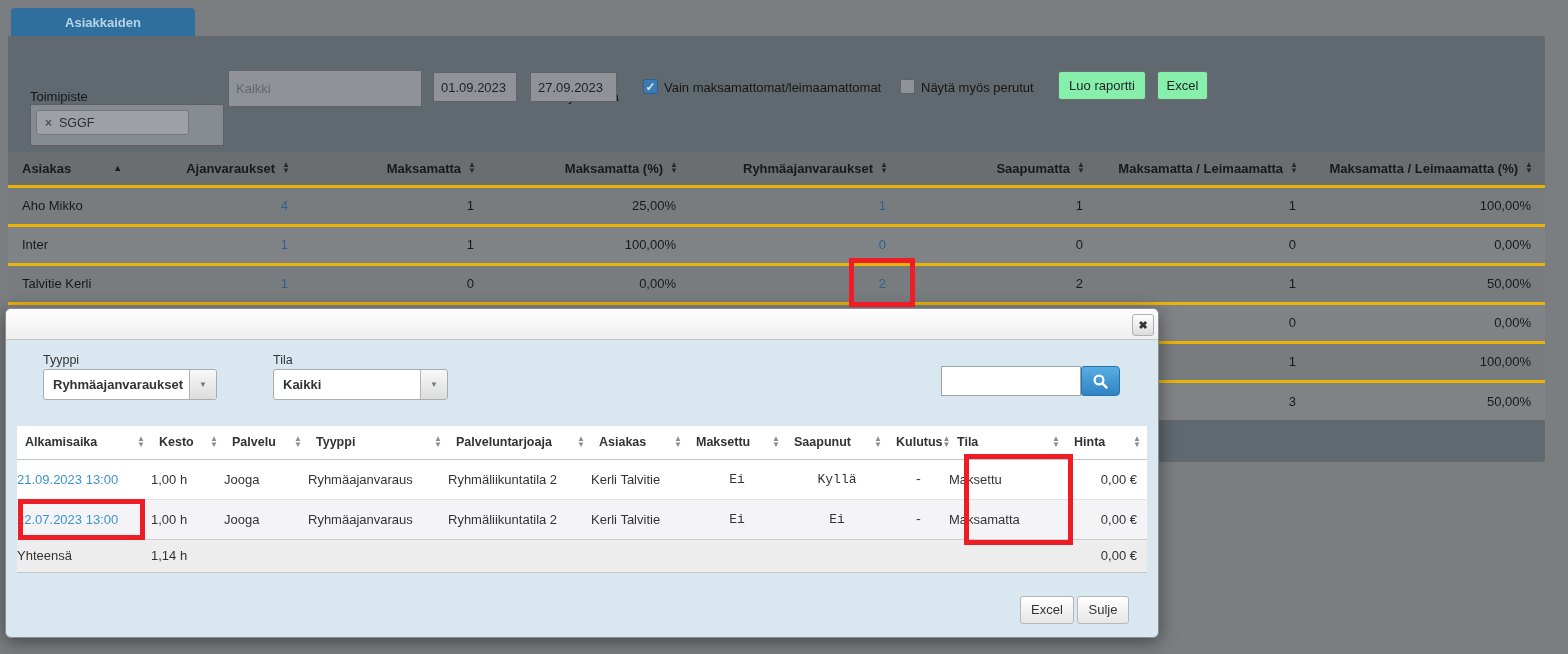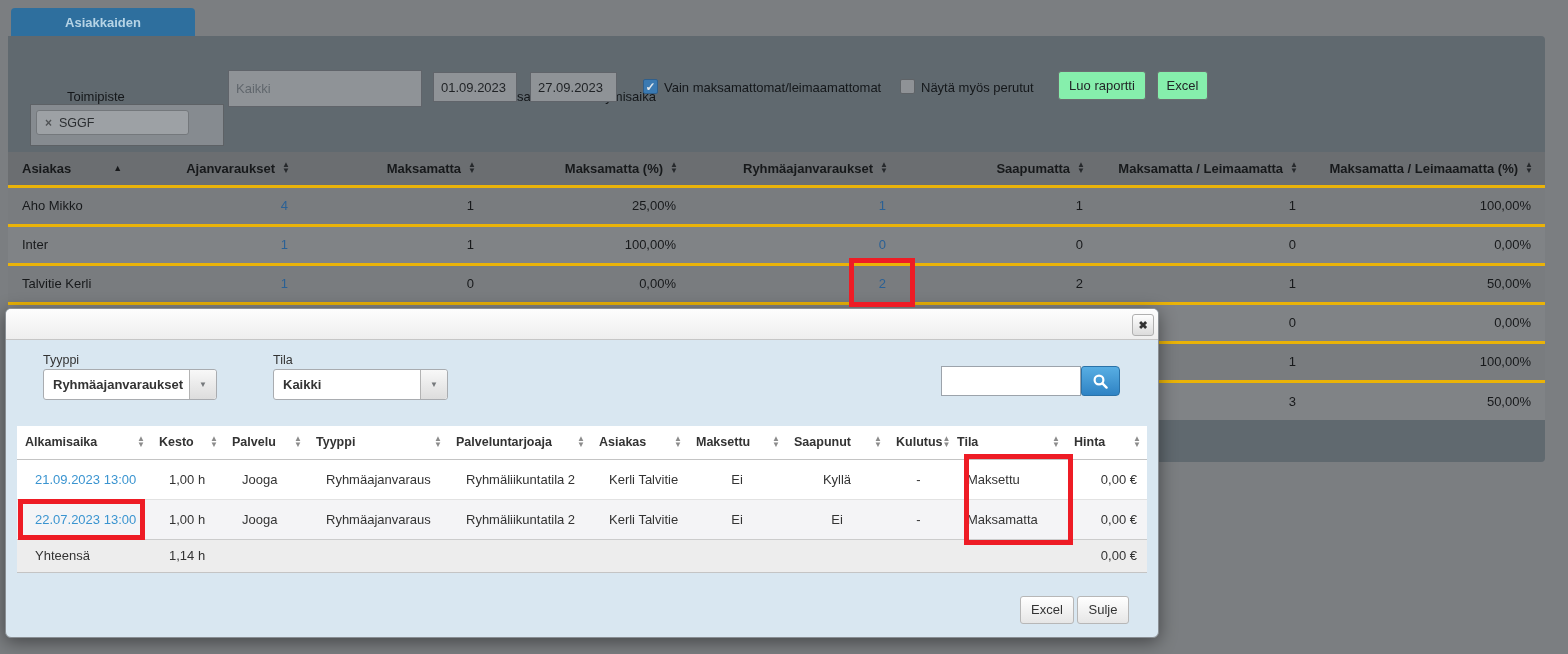--- a/index.html
+++ b/index.html
@@ -6,21 +6,21 @@
   body { font-family: "Liberation Sans", sans-serif; background: #7b7e81; }
   .page { position: relative; width: 1568px; height: 654px; overflow: hidden; background: #7b7e81; }
 
   
   .tab { position: absolute; left: 11px; top: 8px; width: 184px; height: 29px;
          background: #2e6f9e; border-radius: 4px 4px 0 0; color: #b6d4e6;
          font-size: 13px; font-weight: bold; line-height: 29px; text-align: center; }
   .panel { position: absolute; left: 8px; top: 36px; width: 1537px; height: 426px;
            background: #60696f; border-radius: 0 4px 4px 4px; }
 
-  .flabel { position: absolute; font-size: 13px; color: #14171a; margin-left: 37px; }
+  .flabel { position: absolute; font-size: 13px; color: #14171a; }
   .l-toimipiste { left: 22px; top: 53px; }
   .l-palvelu   { left: 228px; top: 53px; }
   .l-alku      { left: 433px; top: 53px; }
   .l-paatty    { left: 530px; top: 53px; }
 
   .multibox { position: absolute; left: 22px; top: 68px; width: 194px; height: 42px;
               background: #868b90; border: 1px solid #5d6165; }
   .tag { position: absolute; left: 5px; top: 5px; height: 25px; width: 153px;
          background: #9da1a5; border: 1px solid #74787c; border-radius: 3px;
          font-size: 12.5px; color: #2b2e31; display: flex; align-items: center; }
@@ -103,22 +103,22 @@
   .mdt { position: absolute; left: 11px; top: 117px; width: 1130px; background: #fff;
          border-collapse: collapse; table-layout: fixed; font-size: 13px; }
   .mdt th { height: 33px; font-size: 12.5px; font-weight: bold; color: #333;
             border-bottom: 1px solid #c4c4c4; background: #fff; }
   .mdt td { height: 40px; color: #333; border-top: 1px solid #e2e2e2; }
   .mdt tbody tr:nth-child(even) { background: #f4f4f6; }
   .mdt .hc { display: flex; align-items: center; justify-content: space-between; padding: 0 6px 0 8px; }
   .mdt .hc .msort { display: inline-flex; flex-direction: column; align-items: center;
                     font-size: 8px; line-height: 6px; color: #8c8c8c; }
   .mdt .hc .msort::before { content: "▲"; } .mdt .hc .msort::after { content: "▼"; }
-  .mdt td { padding-left: 18px; }
-  .mdt td.ctr { text-align: center; padding-left: 0; }
+  .mdt td { padding-left: 0; }
+  .mdt td.ctr { text-align: center; padding-left: 0; font-family: Liberation Mono, monospace; }
   .mdt td.rgt { text-align: right; padding-right: 10px; padding-left: 0; }
   .mdt tfoot td { height: 33px; background: #ededed; border-top: 1px solid #cccccc;
                   border-bottom: 1px solid #c4c4c4; color: #333; }
   a.mlink { color: #3a94d0; text-decoration: none; cursor: pointer; }
   .st-paid { color: #23a046; } .st-unpaid { color: #f01c24; }
 
   .m-btn { position: absolute; top: 287px; height: 28px; background: linear-gradient(#ffffff, #e6e6e6);
            border: 1px solid #b7b7b7; border-radius: 3px; font-size: 13px; color: #333;
            text-align: center; line-height: 26px; cursor: pointer; }
   .mb-excel { left: 1014px; width: 54px; } .mb-sulje { left: 1071px; width: 52px; }

